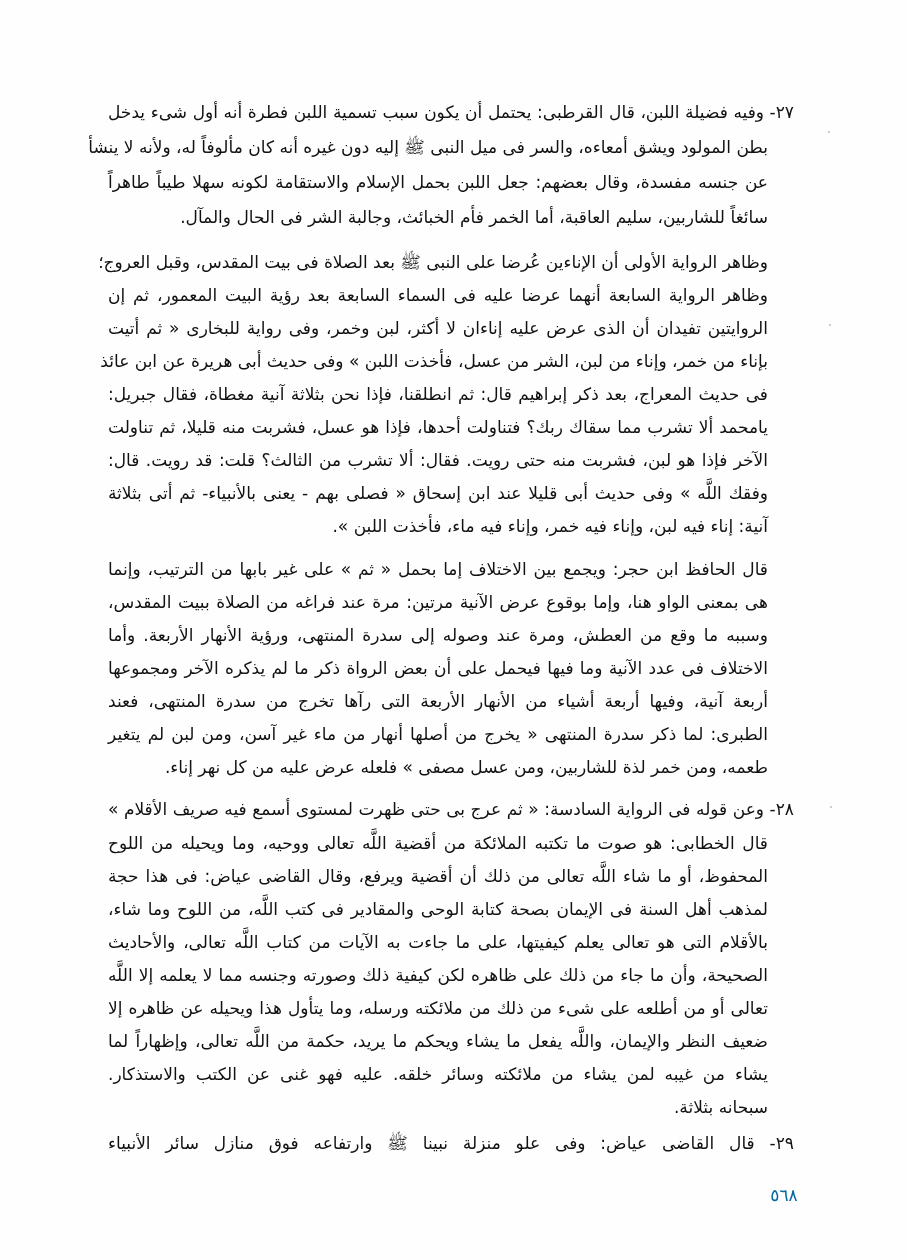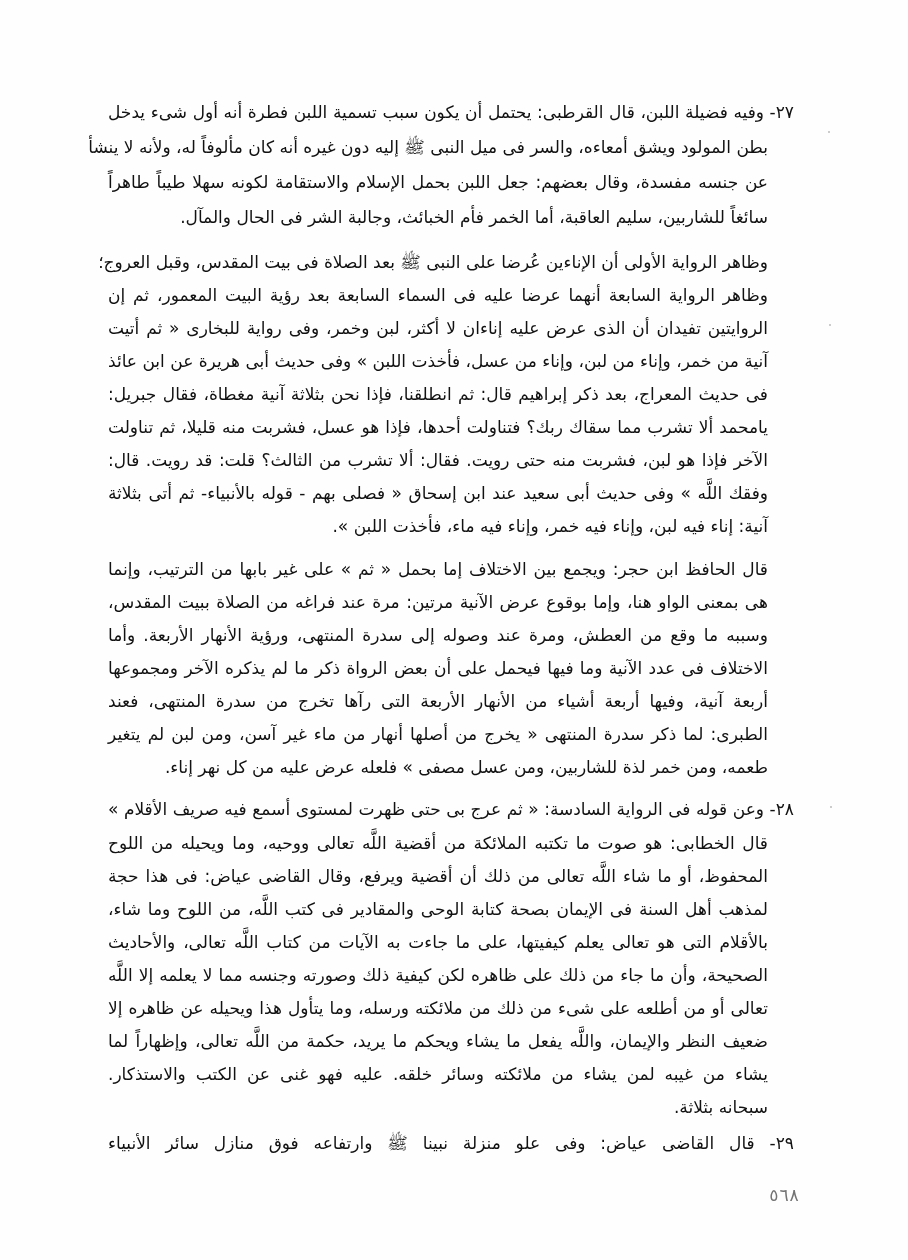--- a/index.html
+++ b/index.html
@@ -17,45 +17,45 @@
     text-align: justify;
     text-align-last: justify;
     overflow: visible;
   }
   .ln.body { left: 108px; width: 660px; }
   .ln.first { left: 108px; width: 686px; }
   .ln.last { text-align-last: right; }
   .pageno {
     position: absolute; left: 760px; top: 1185px; width: 48px;
     direction: rtl; text-align: center;
-    font-family: Liberation Mono, monospace; font-size: 17px; color: #737373;
+    font-family: Liberation Sans, sans-serif; font-size: 17px; color: #0369a1;
   }
   .speck { position: absolute; width: 2px; height: 2px; background: #bbb; border-radius: 1px; }
 </style>
 </head>
 <body>
 
 <div class="page">
 
   <div>
     <div class="ln first" style="top:100px">٢٧- وفيه فضيلة اللبن، قال القرطبى: يحتمل أن يكون سبب تسمية اللبن فطرة أنه أول شىء يدخل</div>
     <div class="ln body" style="top:135px">بطن المولود ويشق أمعاءه، والسر فى ميل النبى ﷺ إليه دون غيره أنه كان مألوفاً له، ولأنه لا ينشأ</div>
     <div class="ln body" style="top:170px">عن جنسه مفسدة، وقال بعضهم: جعل اللبن بحمل الإسلام والاستقامة لكونه سهلا طيباً طاهراً</div>
     <div class="ln body last" style="top:205px">سائغاً للشاربين، سليم العاقبة، أما الخمر فأم الخبائث، وجالبة الشر فى الحال والمآل.</div>
   </div>
 
   <div>
     <div class="ln body" style="top:250px">وظاهر الرواية الأولى أن الإناءين عُرضا على النبى ﷺ بعد الصلاة فى بيت المقدس، وقبل العروج؛</div>
     <div class="ln body" style="top:283px">وظاهر الرواية السابعة أنهما عرضا عليه فى السماء السابعة بعد رؤية البيت المعمور، ثم إن</div>
     <div class="ln body" style="top:316px">الروايتين تفيدان أن الذى عرض عليه إناءان لا أكثر، لبن وخمر، وفى رواية للبخارى « ثم أتيت</div>
-    <div class="ln body" style="top:349px">آنية من خمر، وإناء من لبن، وإناء من عسل، فأخذت اللبن » وفى حديث أبى هريرة عن ابن عائذ</div>
+    <div class="ln body" style="top:349px">بإناء من خمر، وإناء من لبن، الشر من عسل، فأخذت اللبن » وفى حديث أبى هريرة عن ابن عائذ</div>
     <div class="ln body" style="top:382px">فى حديث المعراج، بعد ذكر إبراهيم قال: ثم انطلقنا، فإذا نحن بثلاثة آنية مغطاة، فقال جبريل:</div>
     <div class="ln body" style="top:415px">يامحمد ألا تشرب مما سقاك ربك؟ فتناولت أحدها، فإذا هو عسل، فشربت منه قليلا، ثم تناولت</div>
     <div class="ln body" style="top:448px">الآخر فإذا هو لبن، فشربت منه حتى رويت. فقال: ألا تشرب من الثالث؟ قلت: قد رويت. قال:</div>
-    <div class="ln body" style="top:481px">وفقك اللَّه » وفى حديث أبى سعيد عند ابن إسحاق « فصلى بهم - قوله بالأنبياء- ثم أتى بثلاثة</div>
+    <div class="ln body" style="top:481px">وفقك اللَّه » وفى حديث أبى قليلا عند ابن إسحاق « فصلى بهم - يعنى بالأنبياء- ثم أتى بثلاثة</div>
     <div class="ln body last" style="top:514px">آنية: إناء فيه لبن، وإناء فيه خمر، وإناء فيه ماء، فأخذت اللبن ».</div>
   </div>
 
   <div>
     <div class="ln body" style="top:557px">قال الحافظ ابن حجر: ويجمع بين الاختلاف إما بحمل « ثم » على غير بابها من الترتيب، وإنما</div>
     <div class="ln body" style="top:590px">هى بمعنى الواو هنا، وإما بوقوع عرض الآنية مرتين: مرة عند فراغه من الصلاة ببيت المقدس،</div>
     <div class="ln body" style="top:623px">وسببه ما وقع من العطش، ومرة عند وصوله إلى سدرة المنتهى، ورؤية الأنهار الأربعة. وأما</div>
     <div class="ln body" style="top:656px">الاختلاف فى عدد الآنية وما فيها فيحمل على أن بعض الرواة ذكر ما لم يذكره الآخر ومجموعها</div>
     <div class="ln body" style="top:689px">أربعة آنية، وفيها أربعة أشياء من الأنهار الأربعة التى رآها تخرج من سدرة المنتهى، فعند</div>
     <div class="ln body" style="top:722px">الطبرى: لما ذكر سدرة المنتهى « يخرج من أصلها أنهار من ماء غير آسن، ومن لبن لم يتغير</div>

